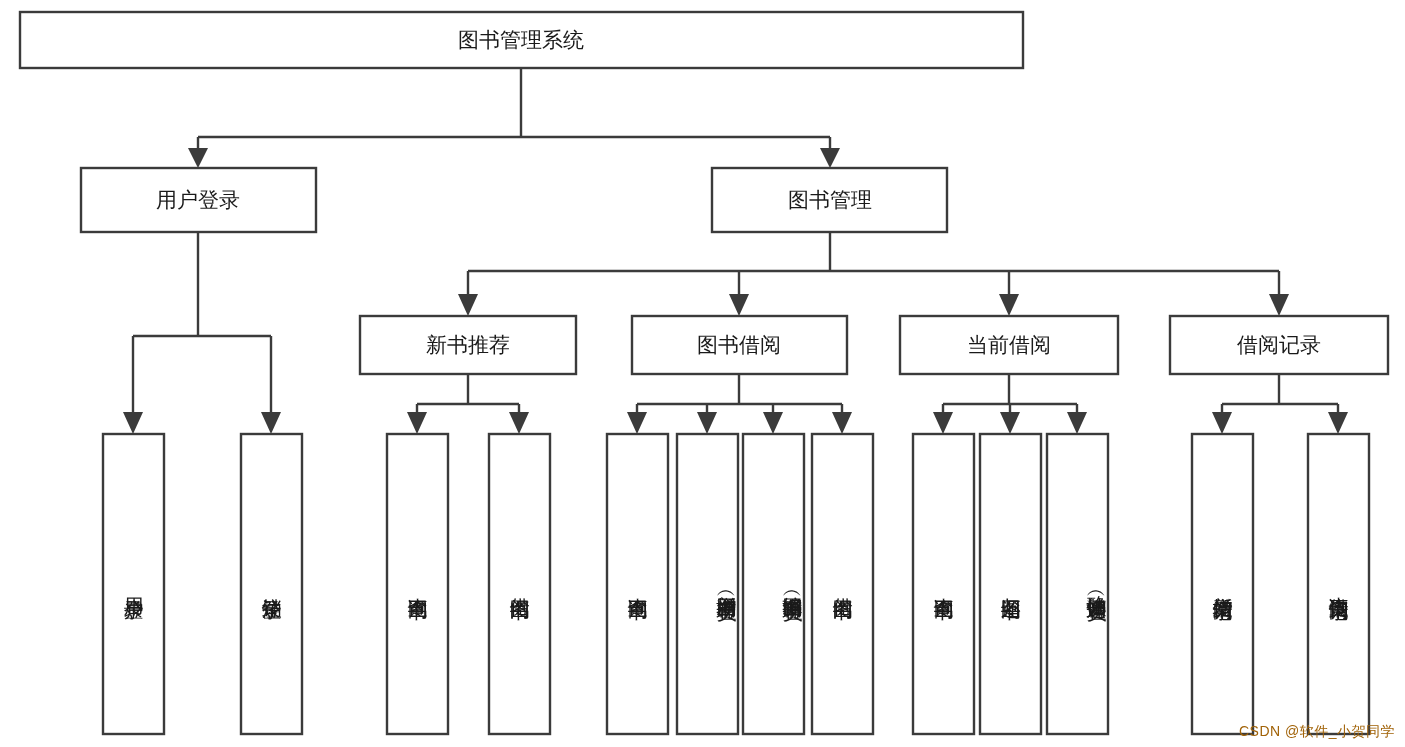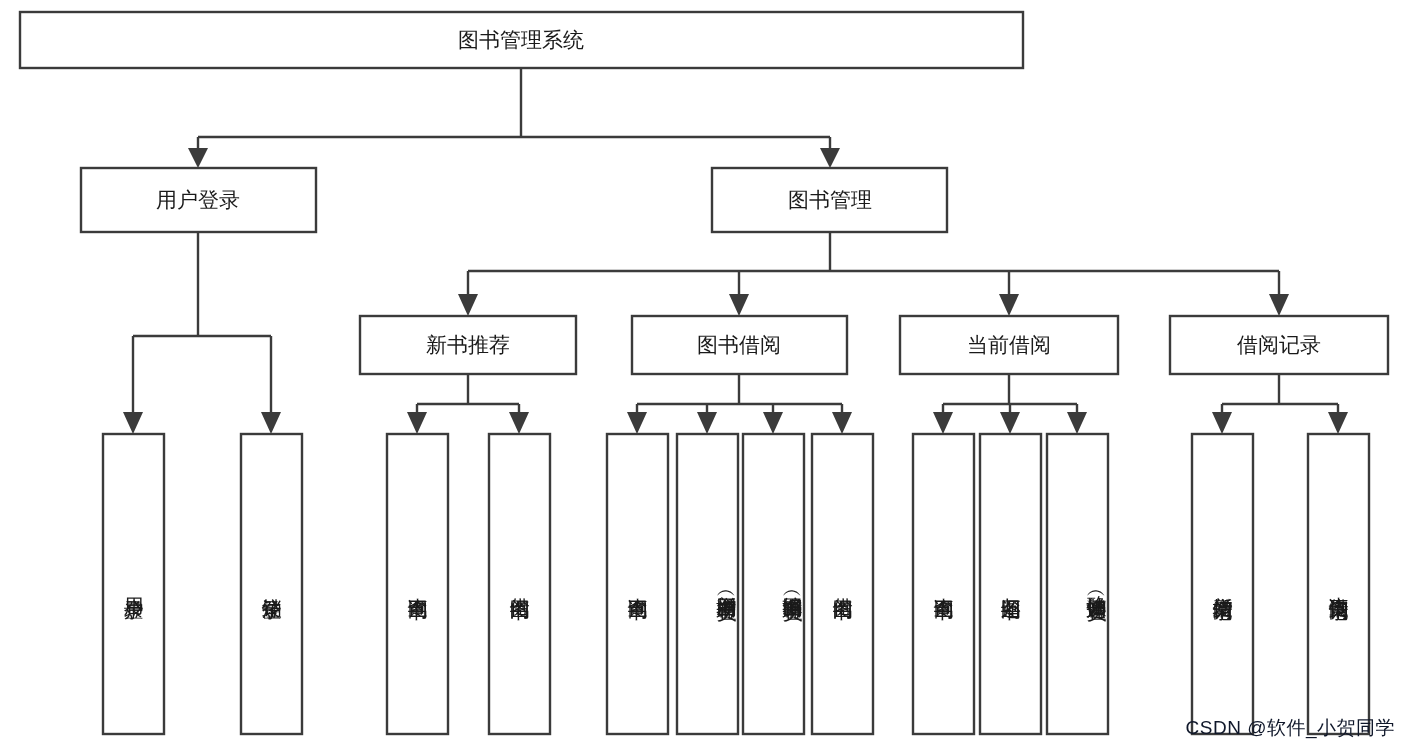--- a/index.html
+++ b/index.html
@@ -62,22 +62,22 @@
     align-items: center;
     justify-content: center;
     pointer-events: none;
     text-align: center;
   }
   .watermark {
     position: absolute;
     right: 10px;
     bottom: 6px;
     font-family: "Liberation Sans", "DejaVu Sans", sans-serif;
-    font-size: 19px;
-    color: #0f172a;
+    font-size: 14px;
+    color: #a16207;
     letter-spacing: 0.5px;
     user-select: none;
   }
 </style>
 </head>
 <body>
 
 <div id="diagram-root">
 
   <svg class="diagram-svg" viewBox="0 0 1405 747">

